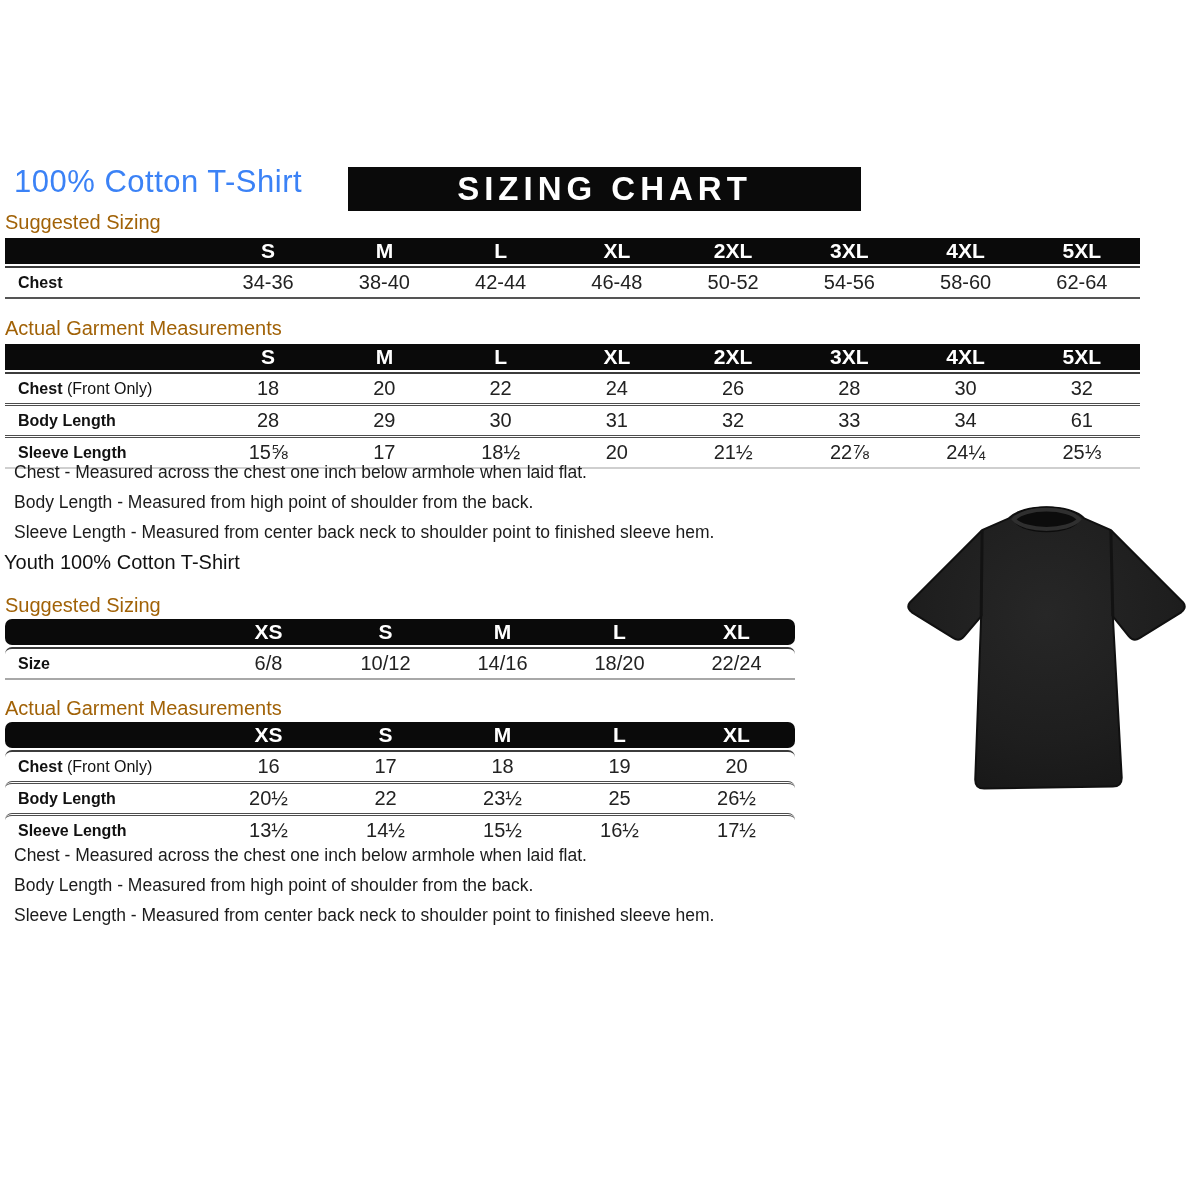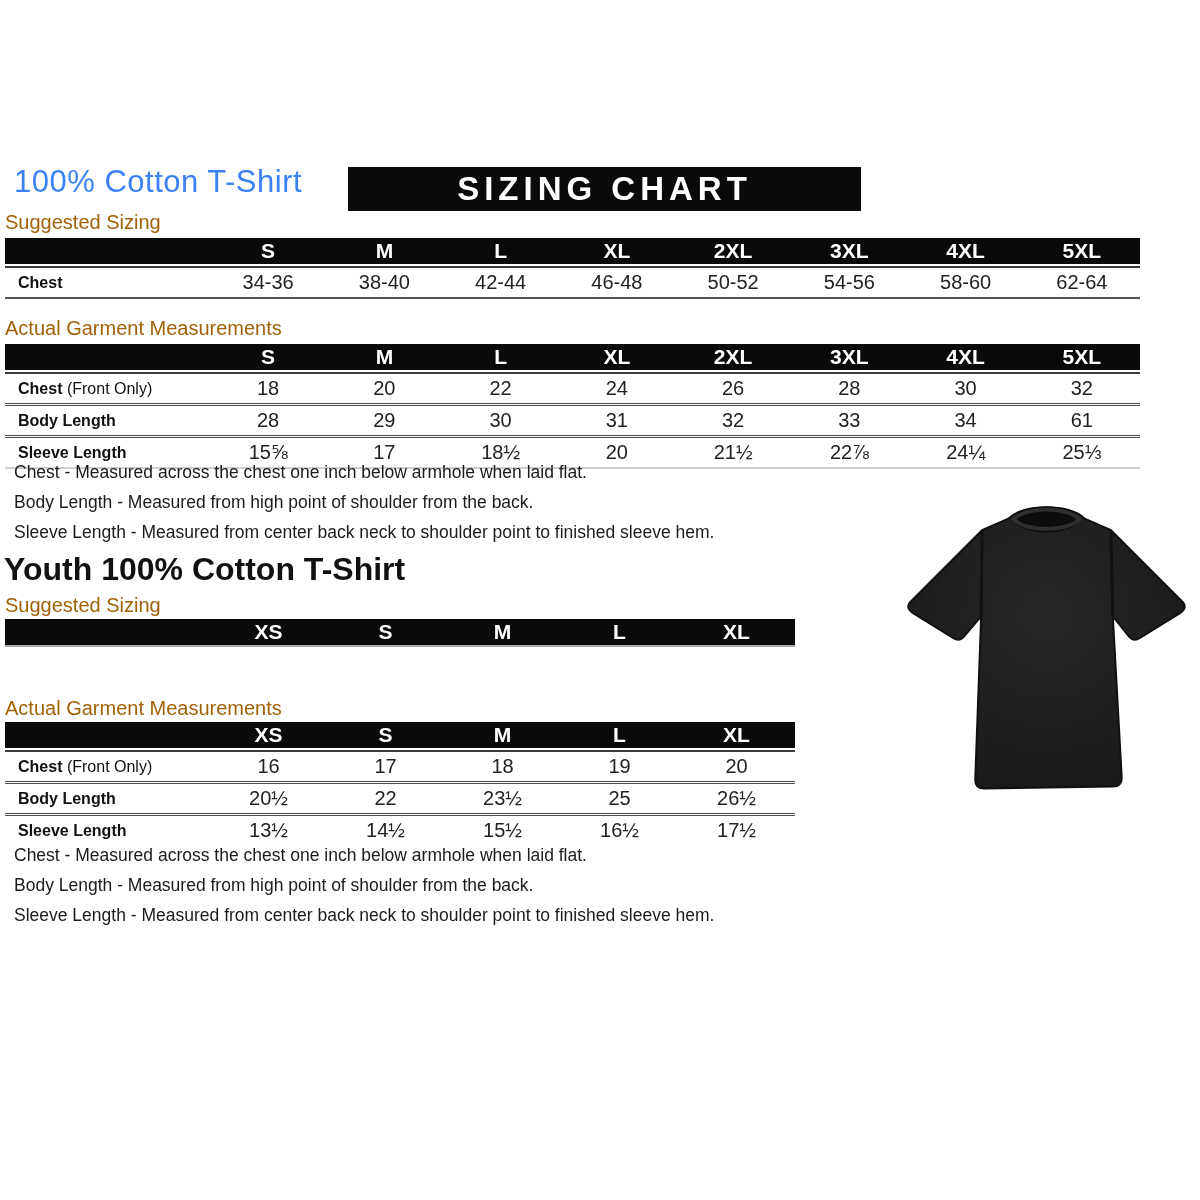--- a/index.html
+++ b/index.html
@@ -10,26 +10,26 @@
   }
   .abs{position:absolute;}
   
   .main-title{left:14px;top:164px;font-size:31px;font-weight:400;letter-spacing:0.5px;color:#3b82f6;}
   .banner{
     left:348px;top:167px;width:513px;height:44px;background:#0a0a0a;color:#fff;
     display:flex;align-items:center;justify-content:center;
     font-size:33px;font-weight:700;letter-spacing:5px;
   }
   .section-label{font-size:20px;font-weight:400;color:#a16207;}
-  .youth-title{left:4px;top:551px;font-size:32px;font-weight:700;color:#111;}
+  .youth-title{left:4px;top:551px;font-size:20px;font-weight:400;color:#111;}
   
   .tbl{left:5px;}
   .row{display:grid;align-items:center;}
   .cols-adult{grid-template-columns:205px repeat(8,1fr);width:1135px;}
-  .cols-youth{grid-template-columns:205px repeat(5,1fr);width:790px;}
+  .cols-youth{grid-template-columns:205px repeat(5,1fr);width:790px;border-radius:7px;}
   .hdr{background:#0a0a0a;height:26px;}
   .hdr .c{color:#fff;font-weight:700;font-size:21px;}
   .body-row{height:29px;}
   .first{border-top:2px solid #3c3c3c;margin-top:2px;}
   .sep{border-top:3px double #4d4d4d;}
   .c{text-align:center;font-size:20px;color:#222;}
   .l{text-align:left;padding-left:13px;font-size:16px;color:#111;font-weight:700;white-space:nowrap;}
   .l .plain{font-weight:400;}
   .end-dark{border-bottom:2px solid #555;}
   .end-gray{border-bottom:2px solid #a8a8a8;}
@@ -132,20 +132,28 @@
 <div class="abs section-label" style="left:5px;top:594px;">Suggested Sizing</div>
 
 <div class="abs tbl end-gray" style="top:619px;">
   <div class="row cols-youth hdr">
     <div class="l"></div>
     <div class="c">XS</div>
     <div class="c">S</div>
     <div class="c">M</div>
     <div class="c">L</div>
     <div class="c">XL</div>
+  </div>
+  <div class="row cols-youth body-row first">
+    <div class="l"><span>Size</span></div>
+    <div class="c">6/8</div>
+    <div class="c">10/12</div>
+    <div class="c">14/16</div>
+    <div class="c">18/20</div>
+    <div class="c">22/24</div>
   </div>
 </div>
 
 <div class="abs section-label" style="left:5px;top:697px;">Actual Garment Measurements</div>
 
 <div class="abs tbl" style="top:722px;">
   <div class="row cols-youth hdr">
     <div class="l"></div>
     <div class="c">XS</div>
     <div class="c">S</div>

